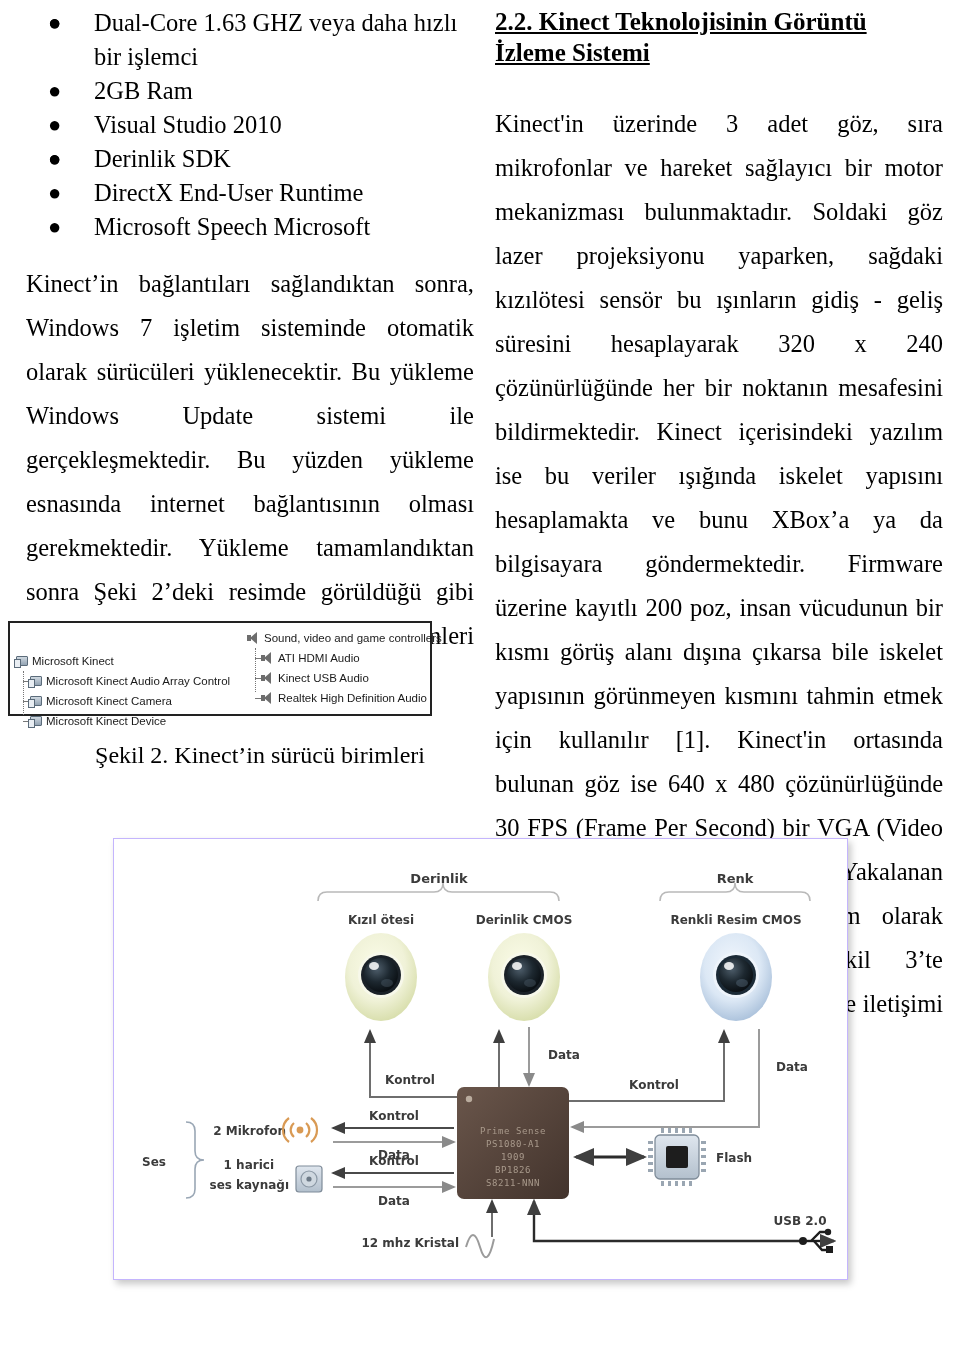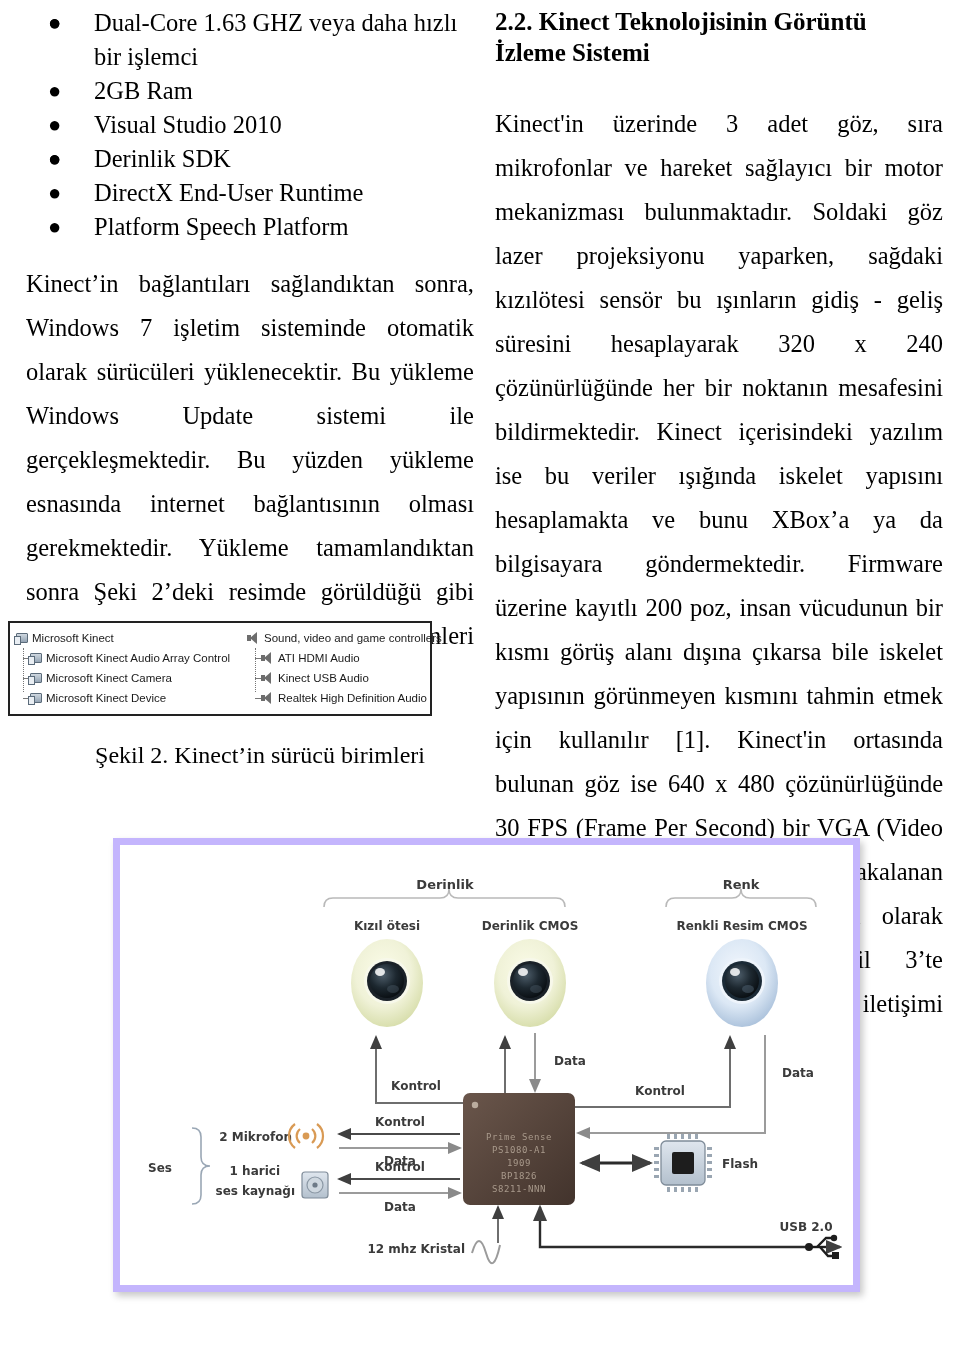--- a/index.html
+++ b/index.html
@@ -66,20 +66,21 @@
     text-indent: 0;
   }
   .par-gap { height: 18px; }
 
   h2.section-head {
     font-size: 25px;
     line-height: 31px;
     font-weight: bold;
     margin: 0;
     padding: 0;
+    text-decoration: underline;
   }
   .head-gap { height: 34px; }
 
   
   .devmgr-wrap {
     position: absolute;
     left: 8px;
     top: 621px;
     width: 424px;
     height: 95px;
@@ -88,21 +89,21 @@
     width: 100%;
     height: 100%;
     border: 2px solid #222;
     background: #ffffff;
     box-sizing: border-box;
     display: flex;
     font-family: "Liberation Sans", sans-serif;
     padding: 5px 4px 4px 4px;
   }
   .dm-col { position: relative; }
-  .dm-col.left { width: 232px; }
+  .dm-col.left { width: 232px; margin-top: 23px; }
   .dm-col.right { width: 180px; }
 
   .dm-row {
     display: flex;
     align-items: center;
     height: 20px;
     font-size: 11.5px;
     color: #1a1a1a;
     white-space: nowrap;
   }
@@ -183,21 +184,21 @@
   .cap-sekil3 { left: 0px; top: 1364px; }
 
   
   .diagram-wrap {
     position: absolute;
     left: 113px;
     top: 838px;
     width: 733px;
     height: 440px;
     background: #fdba74;
-    border: 7px solid #c4b5fd;
+    border: 1px solid #c4b5fd;
     box-shadow: 3px 4px 7px rgba(0,0,0,0.22);
   }
   .diagram-wrap svg { display:block; }
   .dg-label {
     font-family: "DejaVu Sans", "Liberation Sans", sans-serif;
     font-size: 13px;
     font-weight: bold;
     fill: #3b3b3b;
   }
   .dg-label-sm {
@@ -220,21 +221,21 @@
 
   <div class="col-left">
     <ul class="req-list">
       <li><span class="bullet">●</span></li>
       <li><span class="bullet">●</span><span>Dual-Core 1.63 GHZ veya daha hızlı bir işlemci</span></li>
       <li><span class="bullet">●</span><span>2GB Ram</span></li>
       <li><span class="bullet">●</span><span>Visual Studio 2010</span></li>
       <li><span class="bullet">●</span></li>
       <li><span class="bullet">●</span><span>Derinlik SDK</span></li>
       <li><span class="bullet">●</span><span>DirectX End-User Runtime</span></li>
-      <li><span class="bullet">●</span><span>Platform Speech Platform</span></li>
+      <li><span class="bullet">●</span><span>Microsoft Speech Microsoft</span></li>
     </ul>
     <div class="par-gap"></div>
     <p class="body-par">Kinect’in bağlantıları sağlandıktan sonra, Windows 7 işletim sisteminde otomatik olarak sürücüleri yüklenecektir. Bu yükleme Windows Update sistemi ile gerçekleşmektedir. Bu yüzden yükleme esnasında internet bağlantısının olması gerekmektedir. Yükleme tamamlandıktan sonra Şeki 2’deki resimde görüldüğü gibi aygıt yönetisicinde, Kinect’in birimleri kullanılmaya hazır olacaktır.</p>
   </div>
 
   <div class="col-right">
     <h2 class="section-head">2.2. Kinect Teknolojisinin Görüntü İzleme Sistemi</h2>
     <div class="head-gap"></div>
     <p class="body-par">Kinect'in üzerinde 3 adet göz, sıra mikrofonlar ve hareket sağlayıcı bir motor mekanizması bulunmaktadır. Soldaki göz lazer projeksiyonu yaparken, sağdaki kızılötesi sensör bu ışınların gidiş - geliş süresini hesaplayarak 320 x 240 çözünürlüğünde her bir noktanın mesafesini bildirmektedir. Kinect içerisindeki yazılım ise bu veriler ışığında iskelet yapısını hesaplamakta ve bunu XBox’a ya da bilgisayara göndermektedir. Firmware üzerine kayıtlı 200 poz, insan vücudunun bir kısmı görüş alanı dışına çıkarsa bile iskelet yapısının görünmeyen kısmını tahmin etmek için kullanılır [1]. Kinect'in ortasında bulunan göz ise 640 x 480 çözünürlüğünde 30 FPS (Frame Per Second)  bir VGA (Video Graphics Array) kameradır. Yakalanan görüntü, saniyede 30 kez resim olarak uygulamaya iletilmektedir. Şekil 3’te Kinect’in kamera ve ses birimleri ile iletişimi görülmektedir [11].</p>
   </div>

